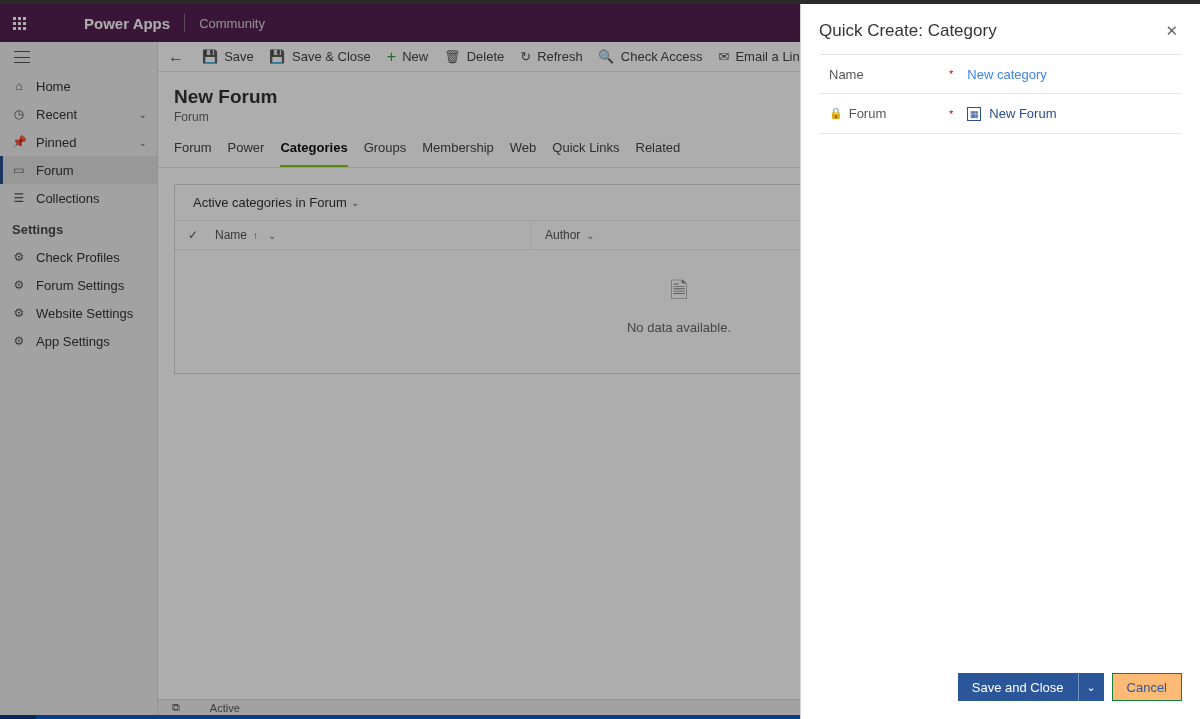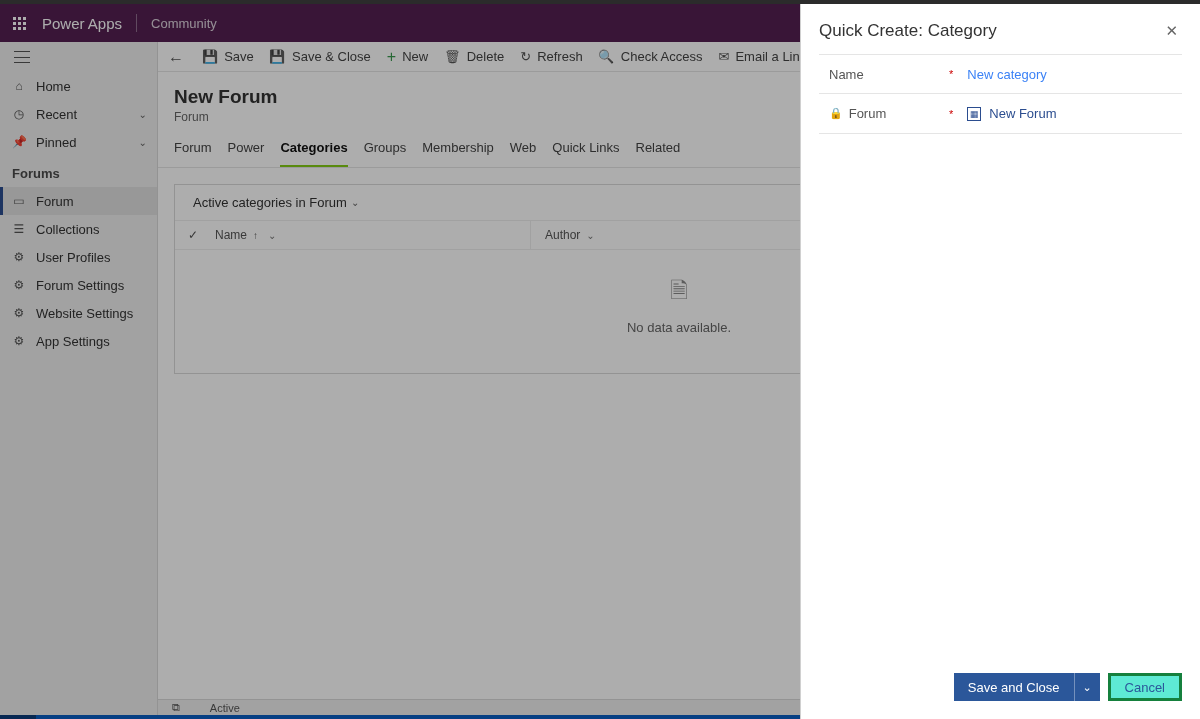--- a/index.html
+++ b/index.html
@@ -4,21 +4,21 @@
 <style>
 * { box-sizing: border-box; margin: 0; padding: 0; font-family: "Segoe UI", Arial, sans-serif; }
 body { width: 1200px; height: 719px; overflow: hidden; position: relative; background: #fff; }
 
 
 .header-top { height: 4px; background: #2b2b2b; }
 .header { height: 38px; background: #542052; display: flex; align-items: center; color: #fff; }
 .waffle { width: 38px; display:flex; align-items:center; justify-content:center; }
 .waffle-grid { display:grid; grid-template-columns:repeat(3,3px); grid-template-rows:repeat(3,3px); gap:2px; }
 .waffle-grid span{ background:#fff; width:3px; height:3px; }
-.brand { font-size:15px; font-weight:400; padding:0 14px 0 4px; }
+.brand { font-size:15px; font-weight:700; padding:0 14px 0 4px;margin-left:42px; }
 .vdiv { width:1px; height:18px; background:rgba(255,255,255,0.35);}
 .community { font-size:13px; padding:0 14px; color:rgba(255,255,255,0.8);}
 
 
 .leftnav { position:absolute; top:42px; left:0; width:158px; height:calc(719px - 42px - 4px); background:#efefef; border-right:1px solid #d9d9d9; font-size:13px; color:#333;}
 .hamburger-row{height:30px;display:flex;align-items:center;padding-left:14px;}
 .hamburger{width:16px;height:12px;display:flex;flex-direction:column;justify-content:space-between;}
 .hamburger span{height:1px;background:#555;}
 .nav-item{height:28px;display:flex;align-items:center;padding:0 10px 0 12px;gap:10px;}
 .nav-item .chev{margin-left:auto;font-size:10px;color:#666;}
@@ -71,21 +71,21 @@
 .flabel{width:130px;color:#555;display:flex;align-items:center;gap:6px;padding-left:10px;}
 .req{color:#c00;margin-left:auto;margin-right:8px;font-size:11px;}
 .fval{flex:1;padding-left:6px;color:#3b82f6;}
 .fval.link{color:#2b4d8f;display:flex;align-items:center;gap:8px;}
 .link-ic{width:14px;height:14px;border:1px solid #2b4d8f;display:inline-flex;align-items:center;justify-content:center;font-size:9px;}
 .lock{font-size:11px;color:#777;}
 
 .panel-foot{padding:14px 18px 18px;display:flex;justify-content:flex-end;gap:8px;}
 .btn-primary{background:#2b579a;color:#fff;border:none;height:28px;padding:0 14px;font-size:13px;display:flex;align-items:center;}
 .btn-chev{background:#2b579a;color:#fff;border:none;border-left:1px solid rgba(255,255,255,0.35);height:28px;width:26px;font-size:11px;}
-.btn-cancel{background:#5eead4;border:3px solid #15803d;height:28px;padding:0 14px;font-size:13px;color:#2b579a;}
+.btn-cancel{background:#fdba74;border:1px solid #15803d;height:28px;padding:0 14px;font-size:13px;color:#2b579a;}
 .btn-group{display:flex;border-radius:10px;}
 </style>
 </head>
 <body>
 
 <div class="header-top"></div>
 
 <div class="header">
   <div class="waffle">
     <div class="waffle-grid">
@@ -120,32 +120,32 @@
   <div class="nav-item">
     <span class="nav-icon">◷</span>
     <span>Recent</span>
     <span class="chev">⌄</span>
   </div>
   <div class="nav-item">
     <span class="nav-icon">📌</span>
     <span>Pinned</span>
     <span class="chev">⌄</span>
   </div>
-  <div class="nav-section">Forums</div>
   <div class="nav-item active">
     <span class="nav-icon">▭</span>
     <span>Forum</span>
   </div>
   <div class="nav-item">
     <span class="nav-icon">☰</span>
     <span>Collections</span>
   </div>
-  <div class="nav-item">
-    <span class="nav-icon">⚙</span>
-    <span>User Profiles</span>
+  <div class="nav-section">Settings</div>
+  <div class="nav-item">
+    <span class="nav-icon">⚙</span>
+    <span>Check Profiles</span>
   </div>
   <div class="nav-item">
     <span class="nav-icon">⚙</span>
     <span>Forum Settings</span>
   </div>
   <div class="nav-item">
     <span class="nav-icon">⚙</span>
     <span>Website Settings</span>
   </div>
   <div class="nav-item">

